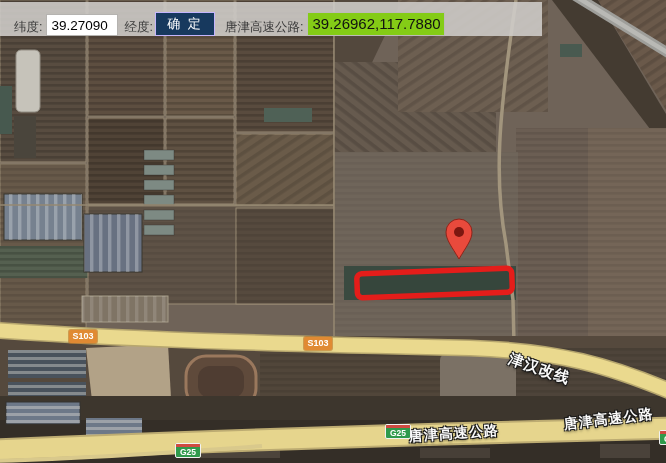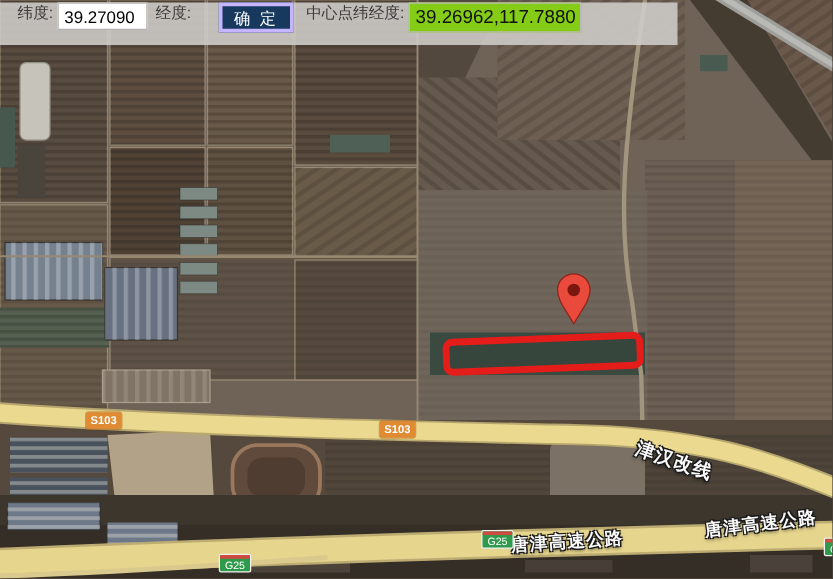--- a/index.html
+++ b/index.html
@@ -7,35 +7,35 @@
     position:relative;width:666px;height:463px;overflow:hidden;
     font-family:"Liberation Sans","DejaVu Sans",sans-serif;
     background:#6f6358;
   }
   .screen svg.map{position:absolute;left:0;top:0;}
 
   
   .toolbar{
     position:absolute;left:0;top:2px;width:542px;height:34px;
     background:rgba(207,205,202,0.88);
-    display:flex;align-items:flex-start;box-sizing:border-box;
+    display:flex;align-items:flex-end;box-sizing:border-box;
     padding-left:14px;z-index:30;
   }
   .toolbar .lbl{font-size:12.5px;color:#3a3a3a;white-space:nowrap;flex-shrink:0;}
   .toolbar input{
     width:62px;height:20px;border:1px solid #b5b3b0;background:#fff;
     font-family:"Liberation Sans","DejaVu Sans",sans-serif;
     font-size:13.5px;color:#000;padding:0 4px;margin:0 6px 0 4px;flex-shrink:0;
   }
   .toolbar input.lng{width:70px;}
   .toolbar .btn{
     width:60px;height:24px;background:#17395e;color:#fff;
-    border:3px solid #c4b5fd;font-size:13px;letter-spacing:2px;
+    border:1px solid #c4b5fd;font-size:13px;letter-spacing:2px;
     font-family:"Liberation Sans","DejaVu Sans",sans-serif;
-    margin:0 10px 0 22px;cursor:pointer;flex-shrink:0;
+    margin:0 10px 0 2px;cursor:pointer;flex-shrink:0;
   }
   .center-val{
     width:128px;height:22px;line-height:22px;background:#84cc16;
     border:1px solid #bdbbb8;font-size:15px;color:#111;
     padding:0 4px;margin-left:4px;white-space:nowrap;flex-shrink:0;
   }
 
   
   .badge-s103{
     position:absolute;width:28px;height:13px;line-height:13px;
@@ -43,21 +43,21 @@
     font-size:9px;font-weight:bold;text-align:center;z-index:20;
     box-shadow:0 0 0 1px rgba(180,105,30,.55);
   }
   .badge-g25{
     position:absolute;width:26px;height:15px;z-index:20;
     border:1px solid #f2f2f2;border-radius:2px;overflow:hidden;
     box-sizing:border-box;background:#2f9a4c;
   }
   .badge-g25 .strip{height:3px;background:#cf4a41;}
   .badge-g25 .txt{
-    display:block;color:#fff;font-size:8.5px;font-weight:normal;
+    display:block;color:#fff;font-size:8.5px;font-weight:bold;
     text-align:center;line-height:10px;
   }
   .roadname{
     position:absolute;color:#fafafa;font-weight:bold;white-space:nowrap;
     text-shadow:-1px -1px 0 #1a1a1a,1px -1px 0 #1a1a1a,-1px 1px 0 #1a1a1a,
                  1px 1px 0 #1a1a1a,0 2px 3px rgba(0,0,0,.55);
     z-index:18;letter-spacing:1px;
   }
   .rn-jinhan{left:509px;top:349px;font-size:15px;transform:rotate(19deg);transform-origin:left center;}
   .rn-tangjin1{left:409px;top:428px;font-size:14px;transform:rotate(-4deg);transform-origin:left center;}
@@ -235,17 +235,17 @@
 
   <div class="roadname rn-jinhan">津汉改线</div>
   <div class="roadname rn-tangjin1">唐津高速公路</div>
   <div class="roadname rn-tangjin2">唐津高速公路</div>
 
   <div class="toolbar">
     <span class="lbl">纬度:</span>
     <input type="text" value="39.27090" style="">
     <span class="lbl">经度:</span>
     <button class="btn">确 定</button>
-    <span class="lbl">中心点纬经度:</span>
+    <span class="lbl">唐津高速公路:</span>
     <div class="center-val">39.26962,117.7880</div>
   </div>
 
 </div>
 
 </body></html>

